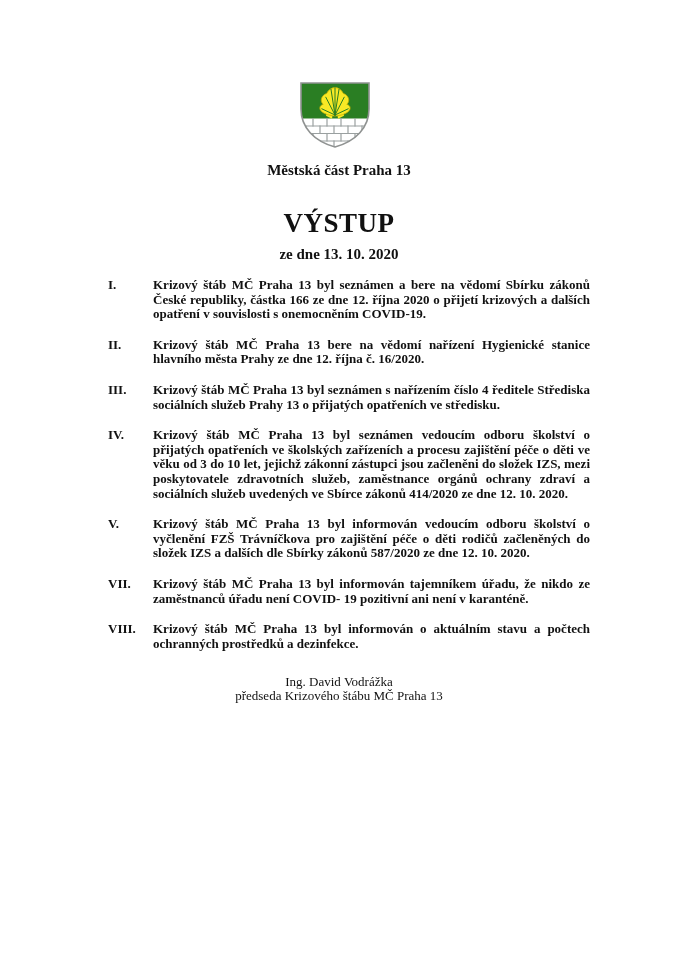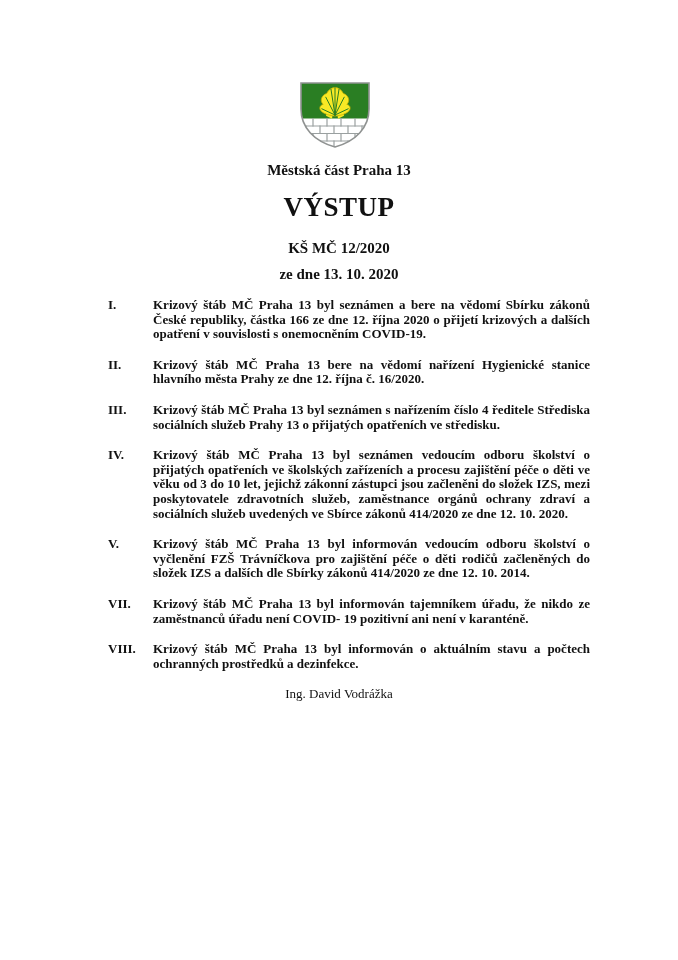--- a/index.html
+++ b/index.html
@@ -18,21 +18,21 @@
     width: 70px;
     height: 66px;
     margin: 82px auto 0;
     position: relative;
     left: -4px;
   }
   .crest svg { display: block; width: 70px; height: 66px; }
 
   
   .org      { margin-top: 15px; text-align: center; font-size: 15px; line-height: 15px; font-weight: bold; }
-  .title    { margin-top: 16px; text-align: center; font-size: 27px; line-height: 26px; font-weight: bold; letter-spacing: 0.5px; }
+  .title    { margin-top: 32px; text-align: center; font-size: 27px; line-height: 26px; font-weight: bold; letter-spacing: 0.5px; }
   .subtitle { margin-top: 24px; text-align: center; font-size: 16px; line-height: 17px; font-weight: bold; }
   .ref      { margin-top: 20px; text-align: center; font-size: 15px; line-height: 16px; font-weight: bold; }
   .dateline { margin-top: 10px;    text-align: center; font-size: 15px; line-height: 16px; font-weight: bold; }
 
   
   .list { margin: 16px 88px 0 108px; }
   .item {
     display: grid;
     grid-template-columns: 45px 1fr;
     margin-bottom: 16px;
@@ -42,21 +42,21 @@
   }
   .item .numeral { text-align: left; }
   .item .text {
     text-align: justify;
     text-justify: inter-word;
     hyphens: none;
   }
 
   
   .sig { text-align: center; font-size: 13px; line-height: 14px; font-weight: normal; }
-  .sig-1 { margin-top: 16px; }
+  .sig-1 { margin-top: 24px; }
   .sig-2 { margin-top: 33px; }
 </style>
 </head>
 <body>
 
 <div class="page">
 
   <div class="crest">
     <svg viewBox="0 0 70 66" xmlns="http://www.w3.org/2000/svg">
       <defs>
@@ -110,21 +110,20 @@
           <line x1="35" y1="33" x2="48.2" y2="26.8"></line>
         </g>
       </g>
 
       <path d="M1,1 H69 V27 C69,45.5 56,59 35,65 C14,59 1,45.5 1,27 Z" fill="none" stroke-width="1.6" stroke="#8f9291"></path>
     </svg>
   </div>
 
   <div class="org">Městská část Praha 13</div>
   <div class="title">VÝSTUP</div>
-  <div class="ref">KŠ MČ 12/2020</div>
   <div class="dateline">ze dne 13. 10. 2020</div>
 
   <div class="list">
     <div class="item">
       <span class="numeral">I.</span>
       <span class="text">Krizový štáb MČ Praha 13 byl seznámen a bere na vědomí Sbírku zákonů České republiky, částka 166 ze dne 12. října 2020 o přijetí krizových a dalších opatření v souvislosti s onemocněním COVID-19.</span>
     </div>
     <div class="item">
       <span class="numeral">II.</span>
       <span class="text">Krizový štáb MČ Praha 13 bere na vědomí nařízení Hygienické stanice hlavního města Prahy ze dne 12. října č. 16/2020.</span>
@@ -132,33 +131,34 @@
     <div class="item">
       <span class="numeral">III.</span>
       <span class="text">Krizový štáb MČ Praha 13 byl seznámen s nařízením číslo 4 ředitele Střediska sociálních služeb Prahy 13 o přijatých opatřeních ve středisku.</span>
     </div>
     <div class="item">
       <span class="numeral">IV.</span>
       <span class="text">Krizový štáb MČ Praha 13 byl seznámen vedoucím odboru školství o přijatých opatřeních ve školských zařízeních a procesu zajištění péče o děti ve věku od 3 do 10 let, jejichž zákonní zástupci jsou začleněni do složek IZS, mezi poskytovatele zdravotních služeb, zaměstnance orgánů ochrany zdraví a sociálních služeb uvedených ve Sbírce zákonů 414/2020 ze dne 12. 10. 2020.</span>
     </div>
     <div class="item">
       <span class="numeral">V.</span>
-      <span class="text">Krizový štáb MČ Praha 13 byl informován vedoucím odboru školství o vyčlenění FZŠ Trávníčkova pro zajištění péče o děti rodičů začleněných do složek IZS a dalších dle Sbírky zákonů 414/2020 ze dne 12. 10. 2014.</span>
+      <span class="text">Krizový štáb MČ Praha 13 byl informován vedoucím odboru školství o vyčlenění FZŠ Trávníčkova pro zajištění péče o děti rodičů začleněných do složek IZS a dalších dle Sbírky zákonů 587/2020 ze dne 12. 10. 2020.</span>
     </div>
     <div class="item">
       <span class="numeral">VII.</span>
       <span class="text">Krizový štáb MČ Praha 13 byl informován tajemníkem úřadu, že nikdo ze zaměstnanců úřadu není COVID- 19 pozitivní ani není v karanténě.</span>
     </div>
     <div class="item">
       <span class="numeral">VIII.</span>
       <span class="text">Krizový štáb MČ Praha 13 byl informován o aktuálním stavu a počtech ochranných prostředků a dezinfekce.</span>
     </div>
   </div>
 
   <div class="sig sig-1">
     <div>Ing. David Vodrážka</div>
+    <div>předseda Krizového štábu MČ Praha 13</div>
   </div>
   <div class="sig sig-2">
     <div>Mgr. David Michut</div>
     <div>tajemník Krizového štábu MČ Praha 13</div>
   </div>
 
 </div>
 
 </body></html>

